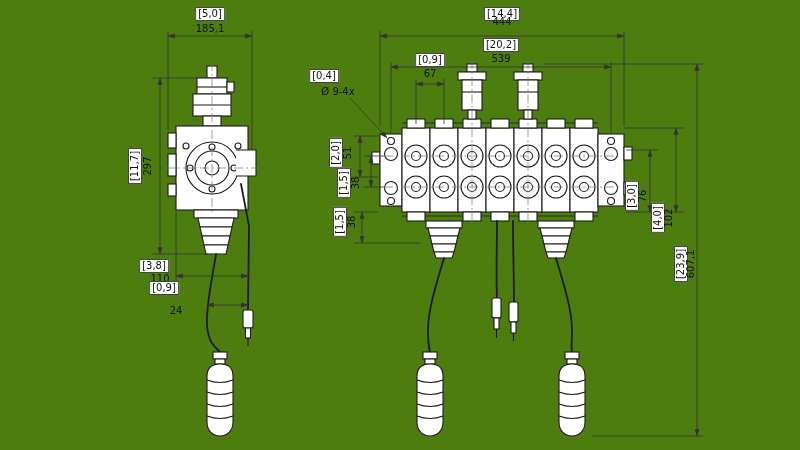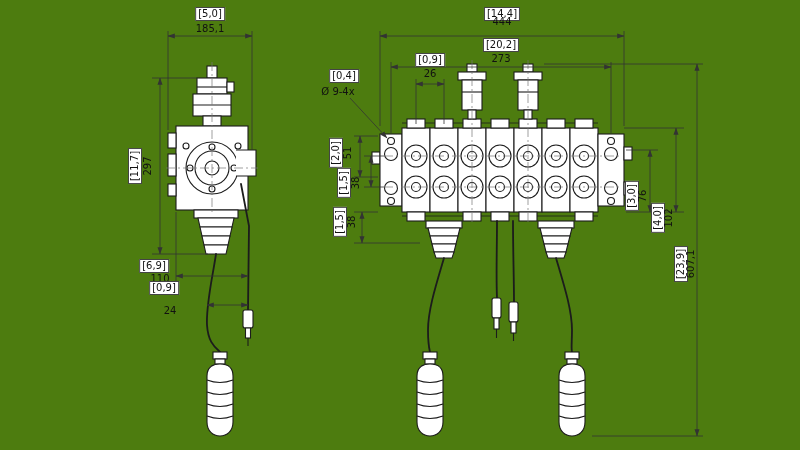--- a/index.html
+++ b/index.html
@@ -251,32 +251,32 @@
     <line x1="544" y1="64" x2="703" y2="64"></line>
     <line x1="592" y1="436" x2="703" y2="436"></line>
     <line x1="697" y1="64" x2="697" y2="436" marker-start="url(#aS)" marker-end="url(#aE)"></line>
   </g>
 </svg>
 
 <div class="lbl boxed" style="left:210px;top:14px">[5,0]</div>
 <div class="lbl" style="left:210px;top:29px">185,1</div>
 <div class="lbl boxed vert" style="left:135px;top:166px">[11,7]</div>
 <div class="lbl vert" style="left:148px;top:166px">297</div>
-<div class="lbl boxed" style="left:154px;top:266px">[6,9]</div>
+<div class="lbl boxed" style="left:154px;top:266px">[3,8]</div>
 <div class="lbl" style="left:160px;top:279px">110</div>
 <div class="lbl boxed" style="left:164px;top:288px">[0,9]</div>
-<div class="lbl" style="left:170px;top:311px">24</div>
+<div class="lbl" style="left:176px;top:311px">24</div>
 
 <div class="lbl boxed" style="left:502px;top:14px">[14,4]</div>
 <div class="lbl" style="left:502px;top:22px">444</div>
 <div class="lbl boxed" style="left:501px;top:45px">[20,2]</div>
-<div class="lbl" style="left:501px;top:59px">273</div>
+<div class="lbl" style="left:501px;top:59px">539</div>
 <div class="lbl boxed" style="left:430px;top:60px">[0,9]</div>
-<div class="lbl" style="left:430px;top:74px">26</div>
-<div class="lbl boxed" style="left:344px;top:76px">[0,4]</div>
+<div class="lbl" style="left:430px;top:74px">67</div>
+<div class="lbl boxed" style="left:324px;top:76px">[0,4]</div>
 <div class="lbl" style="left:338px;top:92px">Ø 9-4x</div>
 
 <div class="lbl boxed vert" style="left:336px;top:153px">[2,0]</div>
 <div class="lbl vert" style="left:348px;top:153px">51</div>
 <div class="lbl boxed vert" style="left:344px;top:183px">[1,5]</div>
 <div class="lbl vert" style="left:356px;top:183px">38</div>
 <div class="lbl boxed vert" style="left:340px;top:222px">[1,5]</div>
 <div class="lbl vert" style="left:352px;top:222px">38</div>
 
 <div class="lbl boxed vert" style="left:632px;top:196px">[3,0]</div>

